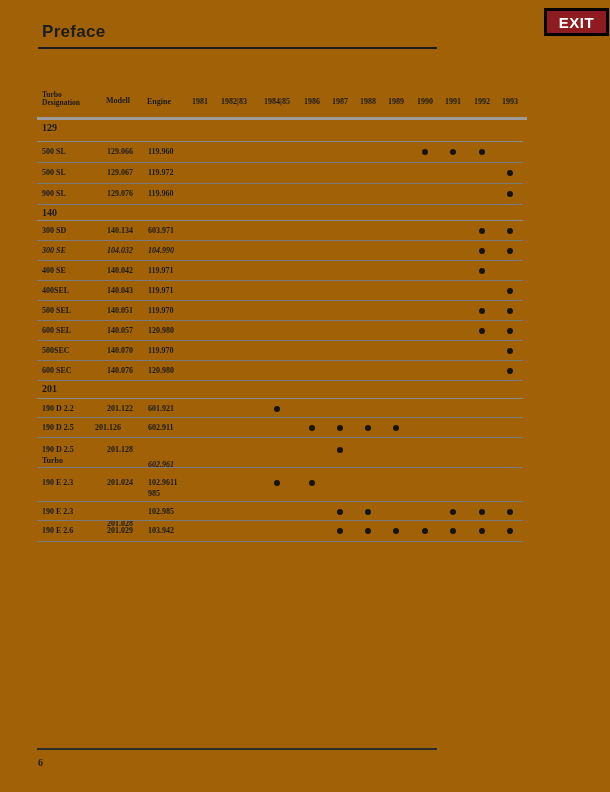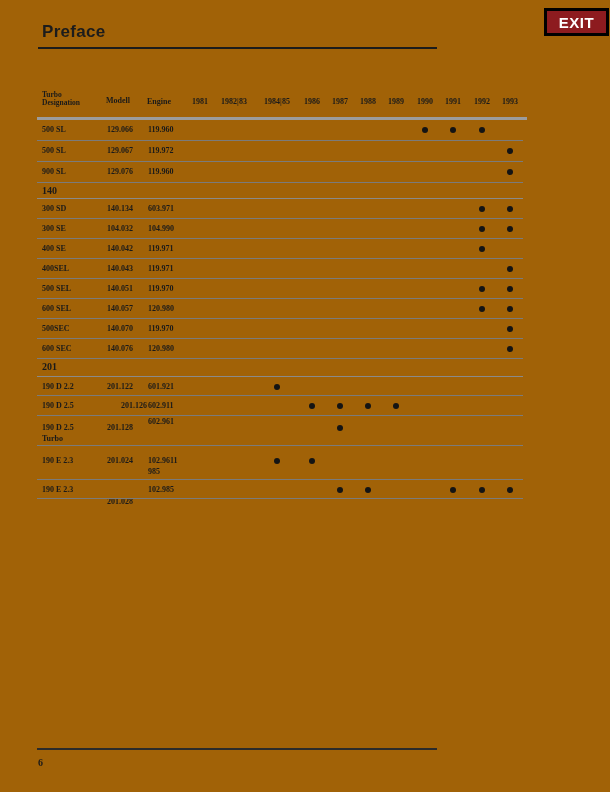--- a/index.html
+++ b/index.html
@@ -66,20 +66,24 @@
         <span class="year" style="left: 396px;">1989</span>
         <span class="year" style="left: 425px;">1990</span>
         <span class="year" style="left: 453px;">1991</span>
         <span class="year" style="left: 482px;">1992</span>
         <span class="year" style="left: 510px;">1993</span>
       </span>
   </div>
   <div class="thead-rule"></div>
 
   <div class="tbody">
+      <div class="section-row" style="height: 22px;">
+        <span class="section-label">129</span>
+        <div class="row-rule"></div>
+      </div>
       <div class="row" style="height: 21px;">
         <span class="cell" style="left: 42px; top: 5px;">500 SL</span>
         <span class="cell" style="left: 107px; top: 5px;">129.066</span>
         <span class="cell" style="left: 148px; top: 5px;">119.960</span>
         <span class="dot" style="left: 422px; top: 7px;"></span>
         <span class="dot" style="left: 450px; top: 7px;"></span>
         <span class="dot" style="left: 479px; top: 7px;"></span>
         <div class="row-rule"></div>
       </div>
       <div class="row" style="height: 21px;">
@@ -101,21 +105,21 @@
         <div class="row-rule"></div>
       </div>
       <div class="row" style="height: 20px;">
         <span class="cell" style="left: 42px; top: 5px;">300 SD</span>
         <span class="cell" style="left: 107px; top: 5px;">140.134</span>
         <span class="cell" style="left: 148px; top: 5px;">603.971</span>
         <span class="dot" style="left: 479px; top: 7px;"></span>
         <span class="dot" style="left: 507px; top: 7px;"></span>
         <div class="row-rule"></div>
       </div>
-      <div class="row" style="height: 20px;">
+      <div class="row" style="height: 20px; font-style: italic;">
         <span class="cell" style="left: 42px; top: 5px;">300 SE</span>
         <span class="cell" style="left: 107px; top: 5px;">104.032</span>
         <span class="cell" style="left: 148px; top: 5px;">104.990</span>
         <span class="dot" style="left: 479px; top: 7px;"></span>
         <span class="dot" style="left: 507px; top: 7px;"></span>
         <div class="row-rule"></div>
       </div>
       <div class="row" style="height: 20px;">
         <span class="cell" style="left: 42px; top: 5px;">400 SE</span>
         <span class="cell" style="left: 107px; top: 5px;">140.042</span>
@@ -166,33 +170,33 @@
       </div>
       <div class="row" style="height: 19px;">
         <span class="cell" style="left: 42px; top: 5px;">190 D 2.2</span>
         <span class="cell" style="left: 107px; top: 5px;">201.122</span>
         <span class="cell" style="left: 148px; top: 5px;">601.921</span>
         <span class="dot" style="left: 274px; top: 7px;"></span>
         <div class="row-rule"></div>
       </div>
       <div class="row" style="height: 20px;">
         <span class="cell" style="left: 42px; top: 5px;">190 D 2.5</span>
-        <span class="cell" style="left: 121px; top: 5px;">201.126</span>
+        <span class="cell" style="left: 95px; top: 5px;">201.126</span>
         <span class="cell" style="left: 148px; top: 5px;">602.911</span>
         <span class="dot" style="left: 309px; top: 7px;"></span>
         <span class="dot" style="left: 337px; top: 7px;"></span>
         <span class="dot" style="left: 365px; top: 7px;"></span>
         <span class="dot" style="left: 393px; top: 7px;"></span>
         <div class="row-rule"></div>
       </div>
       <div class="row" style="height: 30px;">
         <span class="cell" style="left: 42px; top: 7px;">190 D 2.5</span>
         <span class="cell" style="left: 42px; top: 18px;">Turbo</span>
         <span class="cell" style="left: 107px; top: 7px;">201.128</span>
-        <span class="cell" style="left: 148px; top: 1px;">602.961</span>
+        <span class="cell" style="left: 148px; top: 22px; font-style: italic;">602.961</span>
         <span class="dot" style="left: 337px; top: 9px;"></span>
         <div class="row-rule"></div>
       </div>
       <div class="row" style="height: 34px;">
         <span class="cell" style="left: 42px; top: 10px;">190 E 2.3</span>
         <span class="cell" style="left: 107px; top: 10px;">201.024</span>
         <span class="cell" style="left: 148px; top: 10px;">102.9611</span>
         <span class="cell" style="left: 148px; top: 21px;">985</span>
         <span class="dot" style="left: 274px; top: 12px;"></span>
         <span class="dot" style="left: 309px; top: 12px;"></span>
@@ -202,18 +206,31 @@
         <span class="cell" style="left: 42px; top: 5px;">190 E 2.3</span>
         <span class="cell" style="left: 107px; top: 17px;">201.028</span>
         <span class="cell" style="left: 148px; top: 5px;">102.985</span>
         <span class="dot" style="left: 337px; top: 7px;"></span>
         <span class="dot" style="left: 365px; top: 7px;"></span>
         <span class="dot" style="left: 450px; top: 7px;"></span>
         <span class="dot" style="left: 479px; top: 7px;"></span>
         <span class="dot" style="left: 507px; top: 7px;"></span>
         <div class="row-rule"></div>
       </div>
+      <div class="row" style="height: 21px;">
+        <span class="cell" style="left: 42px; top: 5px;">190 E 2.6</span>
+        <span class="cell" style="left: 107px; top: 5px;">201.029</span>
+        <span class="cell" style="left: 148px; top: 5px;">103.942</span>
+        <span class="dot" style="left: 337px; top: 7px;"></span>
+        <span class="dot" style="left: 365px; top: 7px;"></span>
+        <span class="dot" style="left: 393px; top: 7px;"></span>
+        <span class="dot" style="left: 422px; top: 7px;"></span>
+        <span class="dot" style="left: 450px; top: 7px;"></span>
+        <span class="dot" style="left: 479px; top: 7px;"></span>
+        <span class="dot" style="left: 507px; top: 7px;"></span>
+        <div class="row-rule"></div>
+      </div>
     </div>
 
   <div class="footer-rule"></div>
   <div class="page-number">6</div>
 
 </div>
 
 </body></html>

